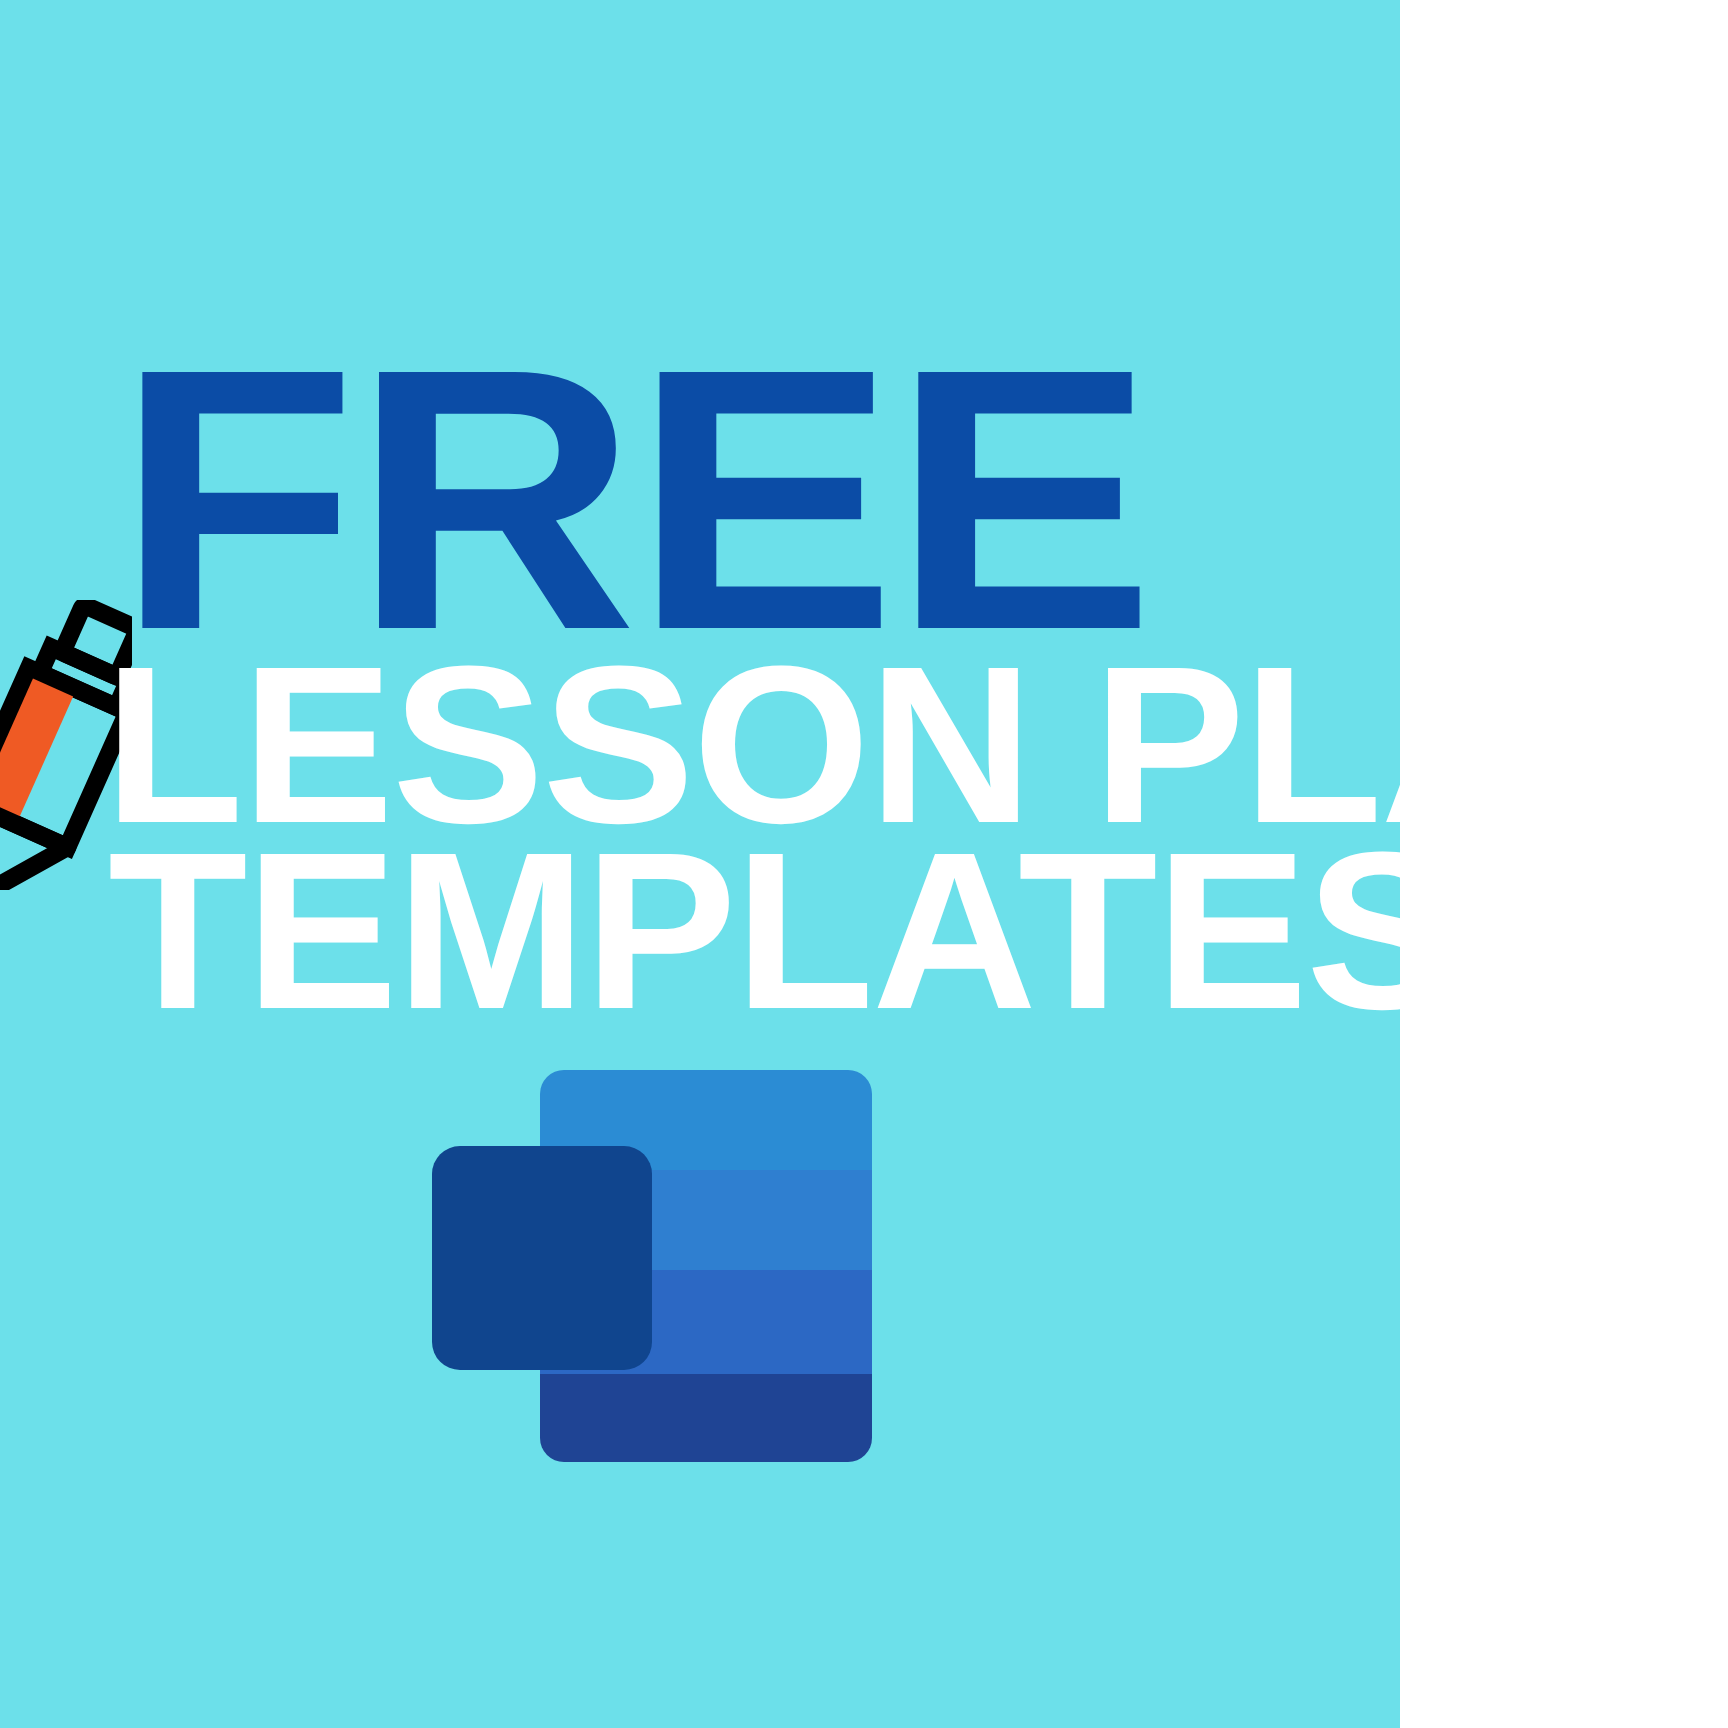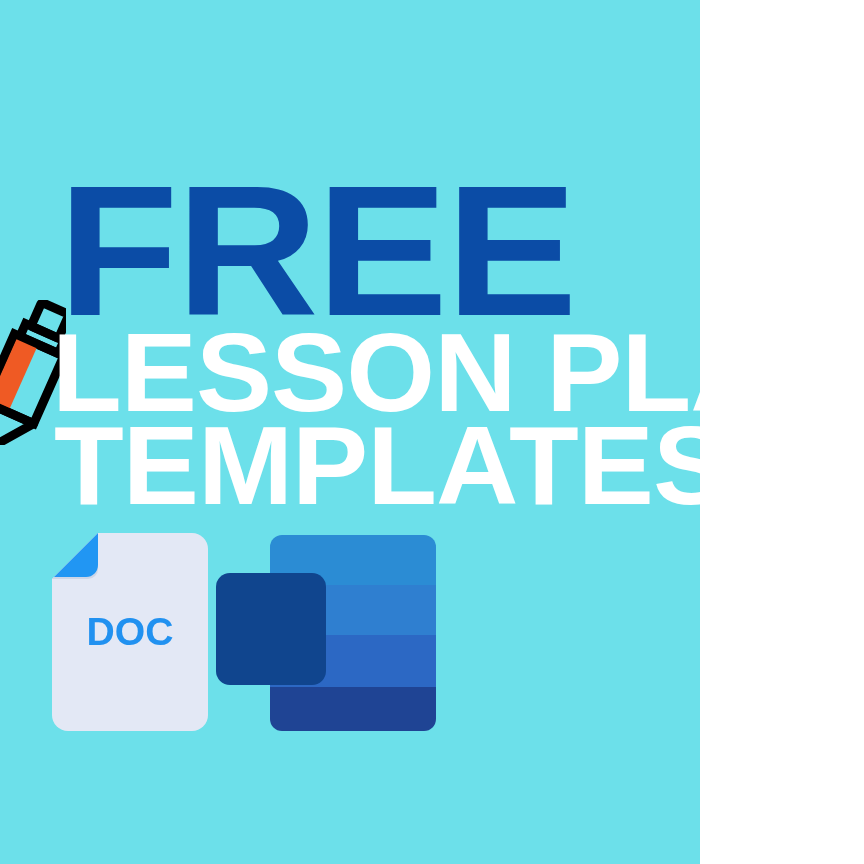--- a/index.html
+++ b/index.html
@@ -131,32 +131,20 @@
       </g>
     </svg>
   </div>
 
   <div class="headline-free">FREE</div>
 
   <div class="headline-line2">LESSON PLAN</div>
 
   <div class="headline-line3">TEMPLATES</div>
 
-  <div class="doc-file">
-    <svg viewBox="0 0 156 198" width="156" height="198" xmlns="http://www.w3.org/2000/svg">
-
-      <path d="M46 0 H140 A16 16 0 0 1 156 16 V182 A16 16 0 0 1 140 198
-               H16 A16 16 0 0 1 0 182 V46 Z" fill="#e3e8f5"></path>
-
-      <path d="M46 0 L0 46 H36 A10 10 0 0 0 46 36 Z" fill="#ccd6e8"></path>
-
-      <path d="M46 0 L2 44 H34 A12 12 0 0 0 46 32 Z" fill="#2196f3"></path>
-    </svg>
-    <div class="doc-label">DOC</div>
-  </div>
 
   <div class="word-icon">
     <svg viewBox="0 0 222 200" width="222" height="200" xmlns="http://www.w3.org/2000/svg">
       <defs>
         <clipPath id="wordPageClip">
           <rect x="56" y="2" width="166" height="196" rx="12"></rect>
         </clipPath>
       </defs>
 
       <g clip-path="url(#wordPageClip)">

